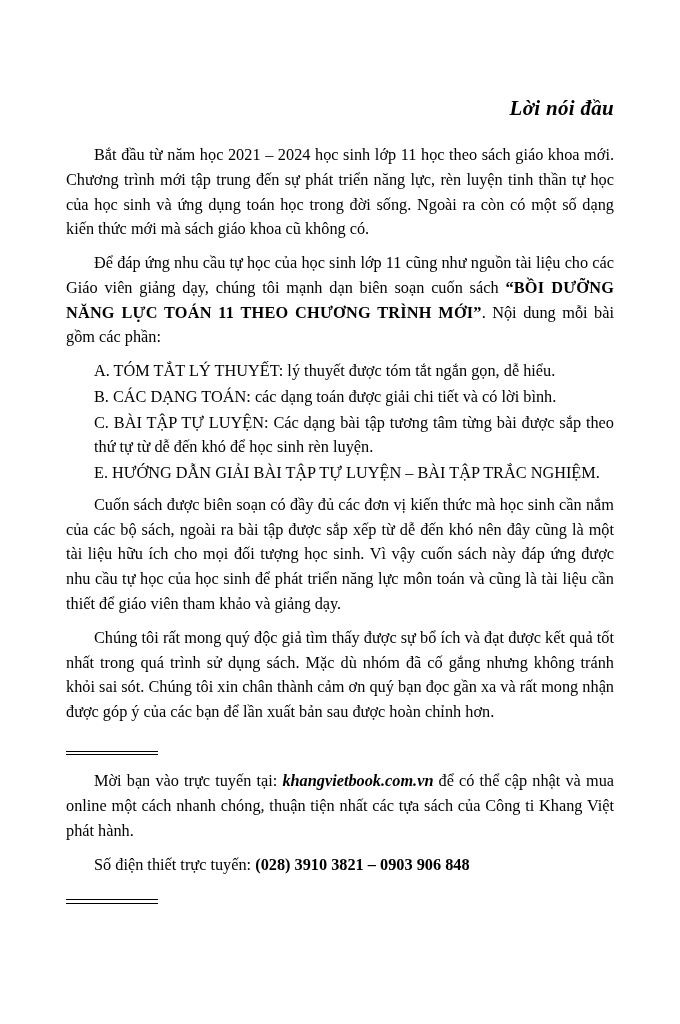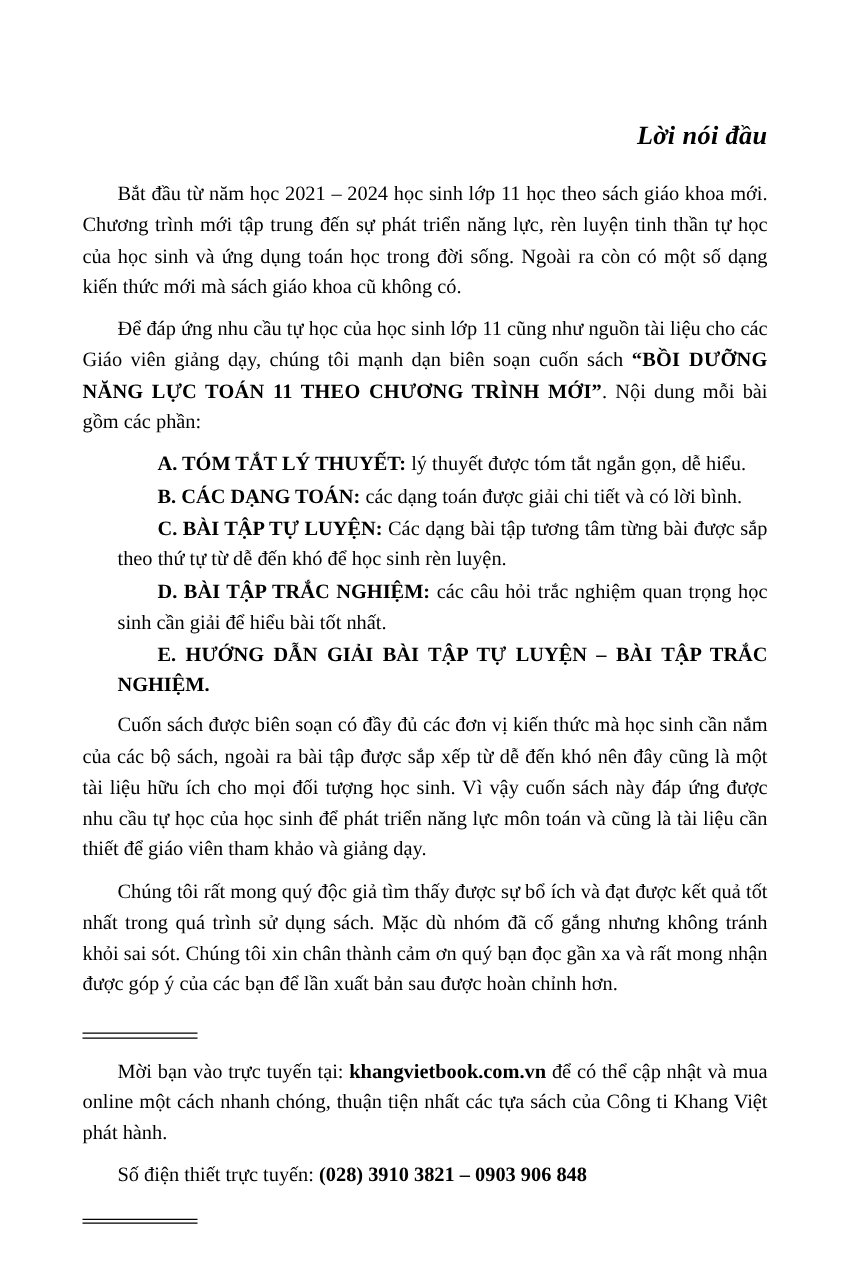--- a/index.html
+++ b/index.html
@@ -51,22 +51,21 @@
   }
   .section-item {
     font-size: 16.3px;
     line-height: 1.52;
     text-align: justify;
     margin: 0 0 1px 0;
     padding-left: 28px;
     text-indent: 0;
   }
   .section-item .sec-head {
-    font-weight: bold;
-    margin-left: 32px;
+    font-weight: normal;
   }
   .section-item.wrap-e {
     padding-left: 28px;
   }
   .spacer-sm { height: 6px; }
   .rule-wrap {
     margin-top: 26px;
     margin-bottom: 14px;
     padding-left: 0;
   }
@@ -82,20 +81,21 @@
   .footer {
     font-size: 14.6px;
     line-height: 1.5;
     text-align: justify;
   }
   .footer .indent {
     text-indent: 28px;
   }
   .site {
     font-weight: bold;
+    font-style: italic;
     margin-top: 28px;
   }
   .phone {
     font-weight: bold;
     margin-top: 24px;
   }
   .footer-rule-wrap {
     margin-top: 22px;
   }
 </style>
@@ -111,21 +111,20 @@
   <div class="spacer-sm"></div>
 
   <p class="indent"><span>Để đáp ứng nhu cầu tự học của học sinh lớp 11 cũng như nguồn tài liệu cho các Giáo viên giảng dạy, chúng tôi mạnh dạn biên soạn cuốn sách </span><span class="book-title">“BỒI DƯỠNG NĂNG LỰC TOÁN 11 THEO CHƯƠNG TRÌNH MỚI”</span><span>. Nội dung mỗi bài gồm các phần:</span></p>
 
   <div class="spacer-sm"></div>
 
   <ul class="section-list">
     <li class="section-item"><span class="sec-head">A. TÓM TẮT LÝ THUYẾT:</span><span> lý thuyết được tóm tắt ngắn gọn, dễ hiểu.</span></li>
     <li class="section-item"><span class="sec-head">B. CÁC DẠNG TOÁN:</span><span> các dạng toán được giải chi tiết và có lời bình.</span></li>
     <li class="section-item"><span class="sec-head">C. BÀI TẬP TỰ LUYỆN:</span><span> Các dạng bài tập tương tâm từng bài được sắp theo thứ tự từ dễ đến khó để học sinh rèn luyện.</span></li>
-    <li class="section-item"><span class="sec-head">D. BÀI TẬP TRẮC NGHIỆM:</span><span> các câu hỏi trắc nghiệm quan trọng học sinh cần giải để hiểu bài tốt nhất.</span></li>
     <li class="section-item wrap-e"><span class="sec-head">E. HƯỚNG DẪN GIẢI BÀI TẬP TỰ LUYỆN – BÀI TẬP TRẮC NGHIỆM.</span><span></span></li>
   </ul>
 
   <div class="spacer-sm"></div>
 
   <p class="indent">Cuốn sách được biên soạn có đầy đủ các đơn vị kiến thức mà học sinh cần nắm của các bộ sách, ngoài ra bài tập được sắp xếp từ dễ đến khó nên đây cũng là một tài liệu hữu ích cho mọi đối tượng học sinh. Vì vậy cuốn sách này đáp ứng được nhu cầu tự học của học sinh để phát triển năng lực môn toán và cũng là tài liệu cần thiết để giáo viên tham khảo và giảng dạy.</p>
 
   <div class="spacer-sm"></div>
 
   <p class="indent">Chúng tôi rất mong quý độc giả tìm thấy được sự bổ ích và đạt được kết quả tốt nhất trong quá trình sử dụng sách. Mặc dù nhóm đã cố gắng nhưng không tránh khỏi sai sót. Chúng tôi xin chân thành cảm ơn quý bạn đọc gần xa và rất mong nhận được góp ý của các bạn để lần xuất bản sau được hoàn chỉnh hơn.</p>

